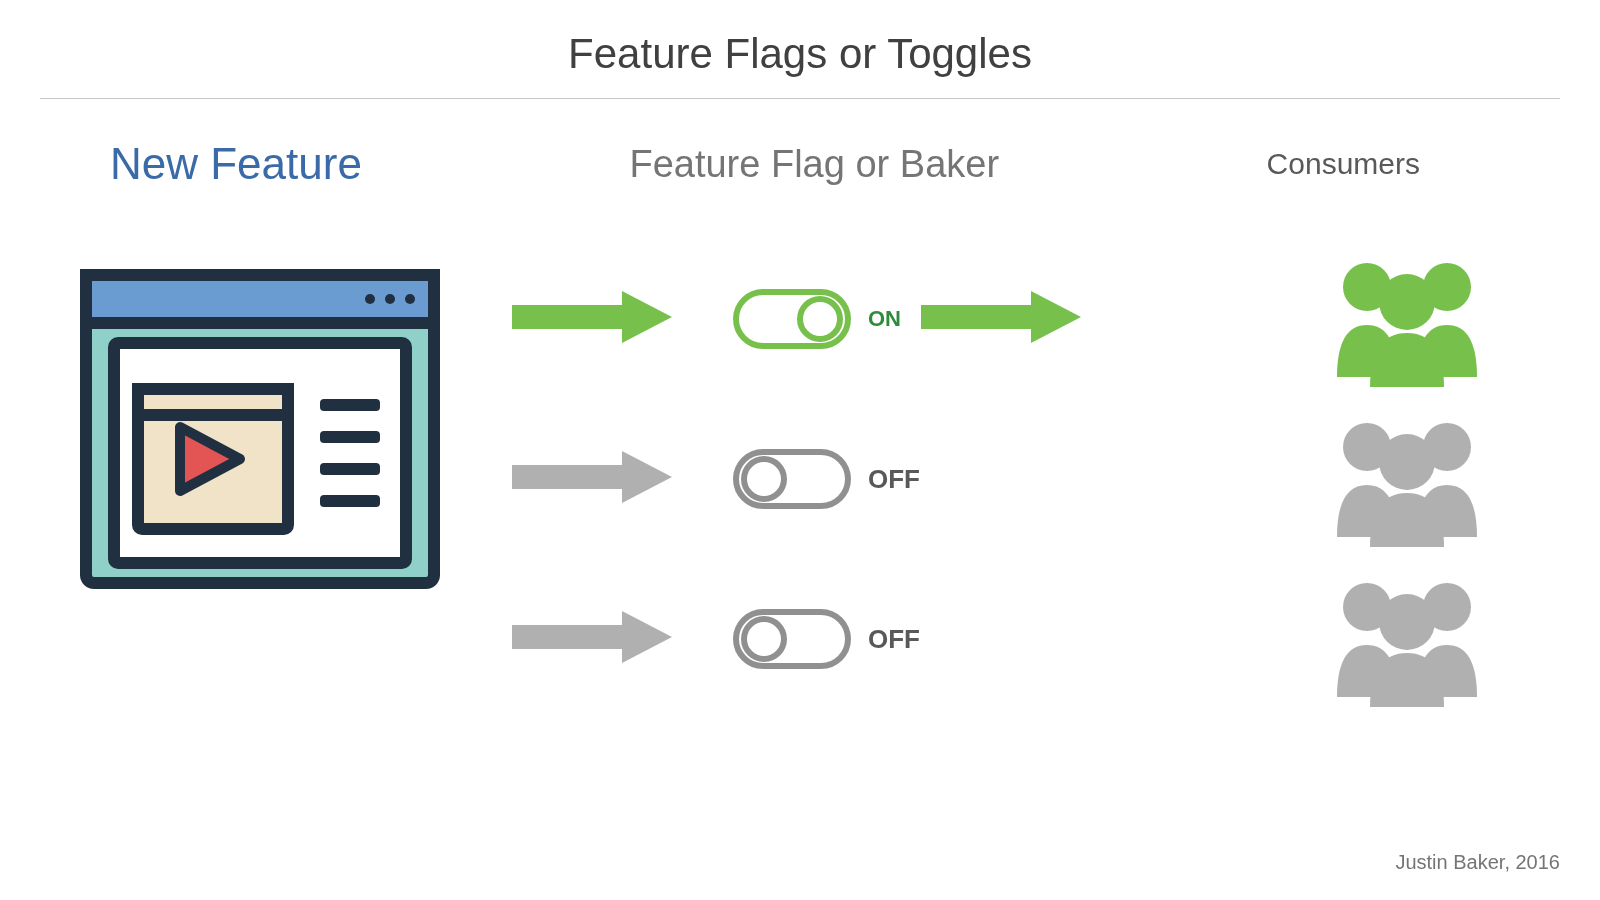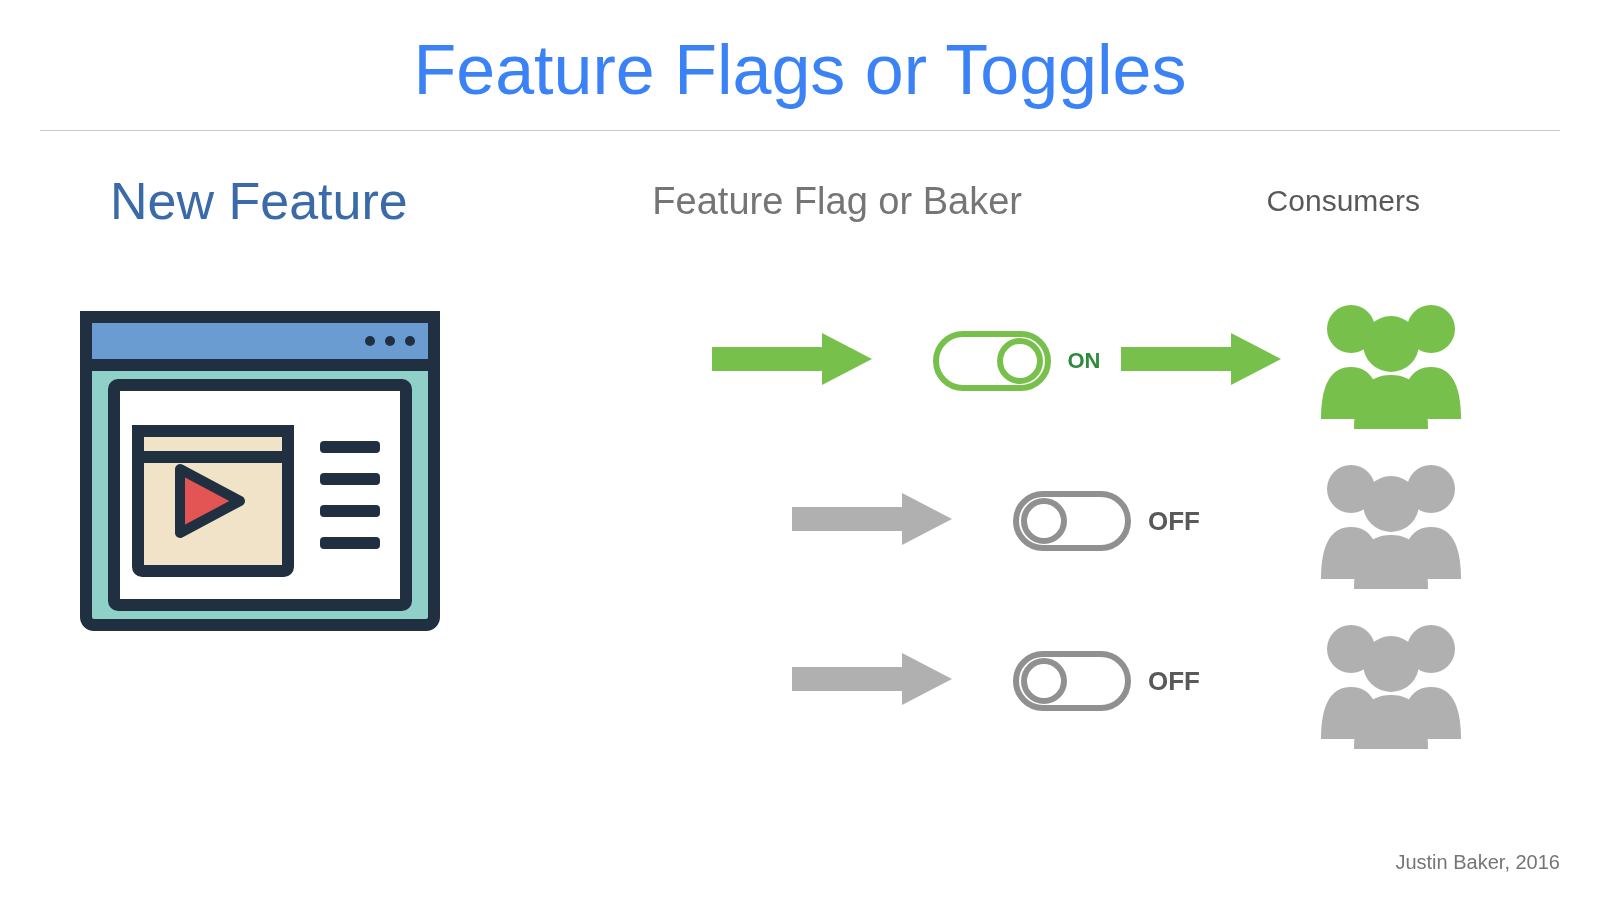--- a/index.html
+++ b/index.html
@@ -6,39 +6,39 @@
     body {
       width: 1600px;
       height: 900px;
       font-family: 'Segoe UI', Tahoma, sans-serif;
       background: #ffffff;
       position: relative;
       overflow: hidden;
     }
     .title {
       text-align: center;
-      font-size: 70px;
-      font-weight: 400;
-      color: #3b82f6;
+      font-size: 42px;
+      font-weight: 400;
+      color: #404040;
       padding-top: 30px;
       padding-bottom: 20px;
     }
     .divider {
       border: none;
       border-top: 1px solid #c8c8c8;
       margin: 0 40px;
     }
     .columns-header {
       display: flex;
       justify-content: space-between;
       align-items: center;
       padding: 40px 180px 20px 110px;
     }
     .col-left {
-      font-size: 52px;
+      font-size: 44px;
       font-weight: 400;
       color: #3a6aa8;
     }
     .col-mid {
       font-size: 38px;
       font-weight: 400;
       color: #757575;
     }
     .col-right {
       font-size: 30px;
@@ -49,26 +49,25 @@
       position: relative;
       height: 560px;
     }
     .feature-icon {
       position: absolute;
       left: 80px;
       top: 60px;
     }
     .row {
       position: absolute;
-      left: 496px;
+      left: 512px;
       width: 1000px;
       height: 140px;
       display: flex;
       align-items: center;
-      justify-content: center;
     }
     .row-1 { top: 40px; }
     .row-2 { top: 200px; }
     .row-3 { top: 360px; }
     .arrow {
       display: inline-block;
     }
     .toggle-wrap {
       margin-left: 60px;
       display: flex;

